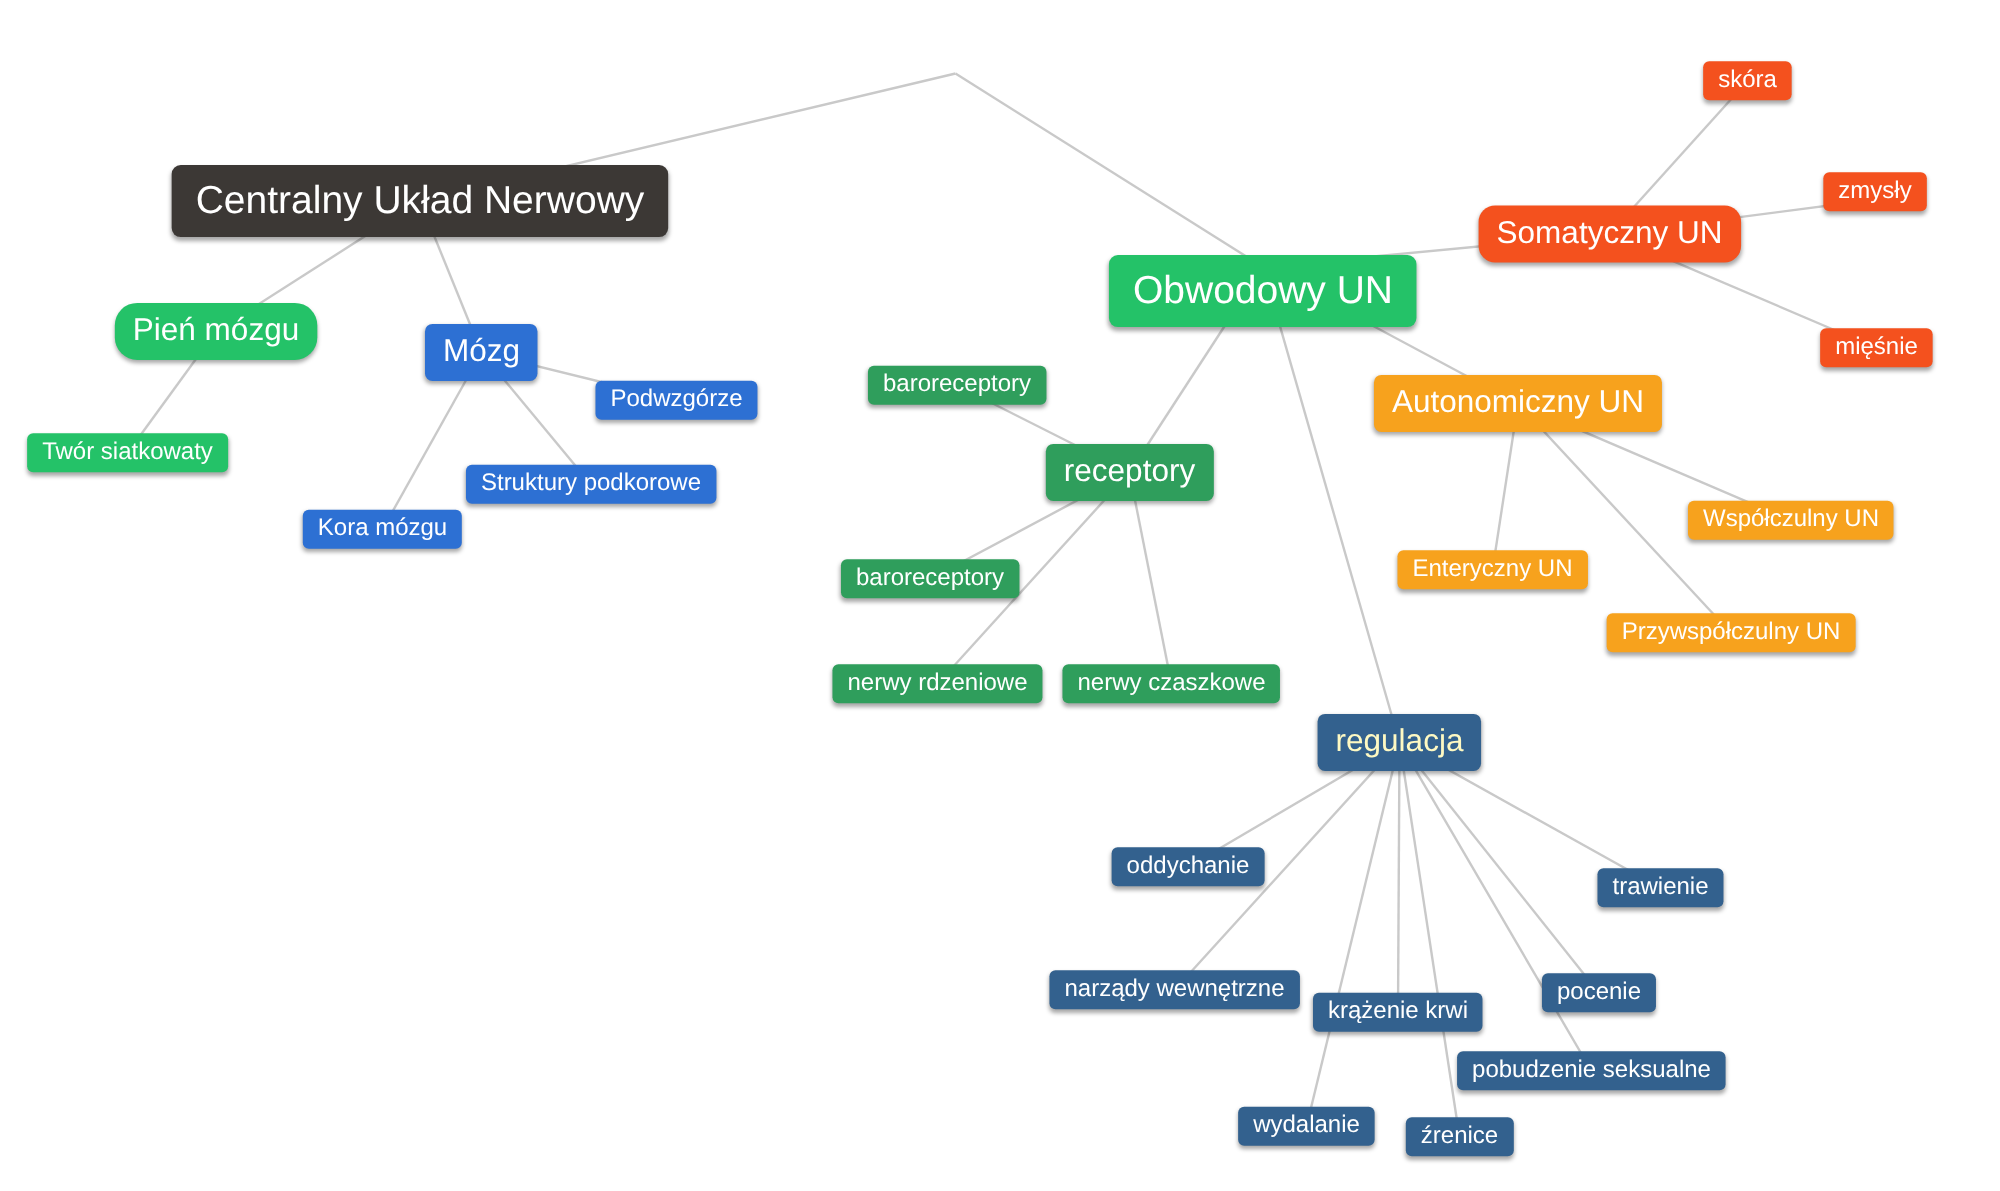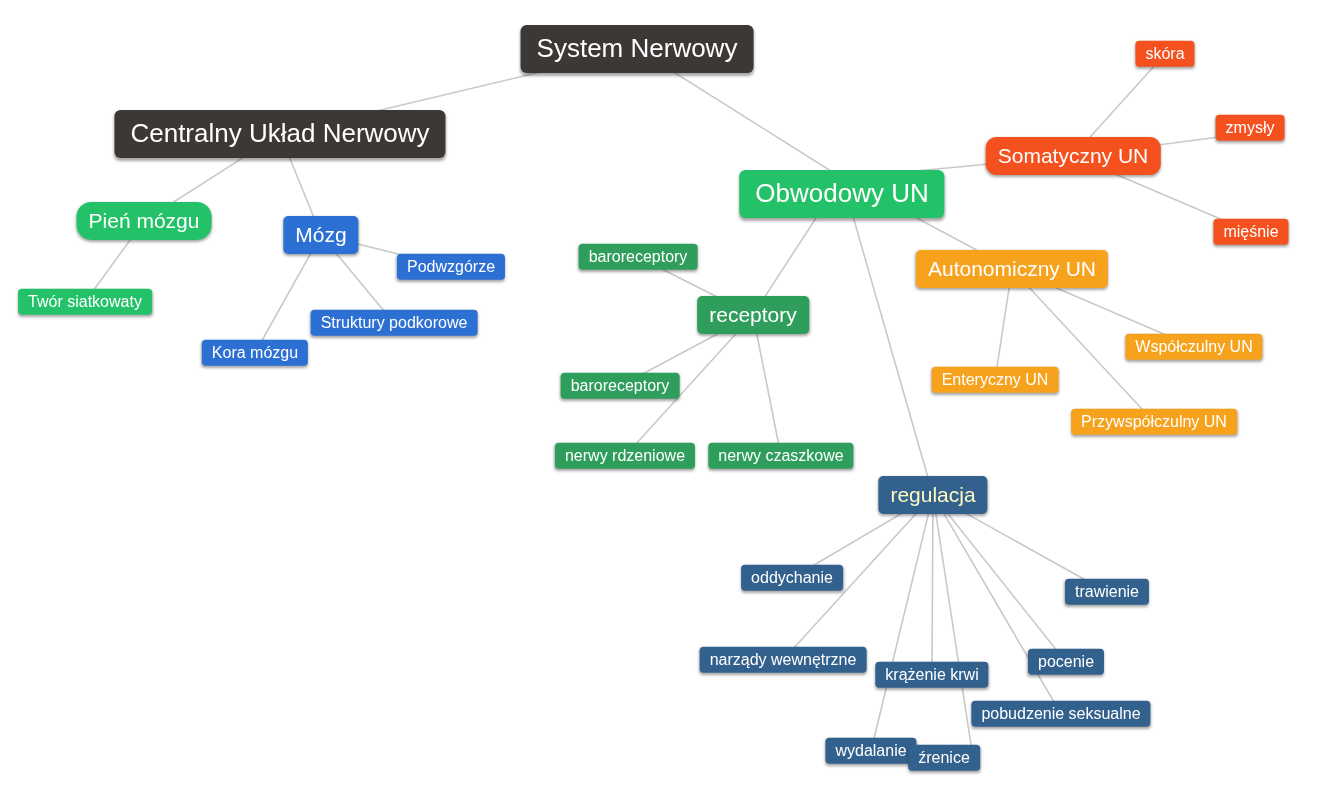--- a/index.html
+++ b/index.html
@@ -82,21 +82,20 @@
       <line x1="933" y1="495" x2="792" y2="578" stroke="#c9c9c9" stroke-width="1.6"></line>
       <line x1="933" y1="495" x2="783" y2="660" stroke="#c9c9c9" stroke-width="1.6"></line>
       <line x1="933" y1="495" x2="932" y2="675" stroke="#c9c9c9" stroke-width="1.6"></line>
       <line x1="933" y1="495" x2="871" y2="751" stroke="#c9c9c9" stroke-width="1.6"></line>
       <line x1="933" y1="495" x2="973" y2="758" stroke="#c9c9c9" stroke-width="1.6"></line>
       <line x1="933" y1="495" x2="1061" y2="714" stroke="#c9c9c9" stroke-width="1.6"></line>
       <line x1="933" y1="495" x2="1066" y2="662" stroke="#c9c9c9" stroke-width="1.6"></line>
       <line x1="933" y1="495" x2="1107" y2="592" stroke="#c9c9c9" stroke-width="1.6"></line>
     </svg>
   <div id="node-layer" class="node-layer">
-      <div class="node xl" style="left: 637px; top: 49px; background: rgb(60, 56, 53); color: rgb(255, 255, 255);">System Nerwowy</div>
       <div class="node xl" style="left: 280px; top: 134px; background: rgb(60, 56, 53); color: rgb(255, 255, 255);">Centralny Układ Nerwowy</div>
       <div class="node lg" style="left: 144px; top: 221px; background: rgb(36, 194, 104); color: rgb(255, 255, 255); border-radius: 15px;">Pień mózgu</div>
       <div class="node sm" style="left: 85px; top: 302px; background: rgb(36, 194, 104); color: rgb(255, 255, 255);">Twór siatkowaty</div>
       <div class="node lg" style="left: 321px; top: 235px; background: rgb(45, 112, 211); color: rgb(255, 255, 255);">Mózg</div>
       <div class="node sm" style="left: 451px; top: 267px; background: rgb(45, 112, 211); color: rgb(255, 255, 255);">Podwzgórze</div>
       <div class="node sm" style="left: 394px; top: 323px; background: rgb(45, 112, 211); color: rgb(255, 255, 255);">Struktury podkorowe</div>
       <div class="node sm" style="left: 255px; top: 353px; background: rgb(45, 112, 211); color: rgb(255, 255, 255);">Kora mózgu</div>
       <div class="node xl" style="left: 842px; top: 178px; background: rgb(36, 194, 104); color: rgb(255, 255, 255); margin-top: 16px;">Obwodowy UN</div>
       <div class="node lg" style="left: 1073px; top: 156px; background: rgb(244, 81, 30); color: rgb(255, 255, 255); border-radius: 11px;">Somatyczny UN</div>
       <div class="node sm" style="left: 1165px; top: 54px; background: rgb(244, 81, 30); color: rgb(255, 255, 255);">skóra</div>
@@ -109,18 +108,18 @@
       <div class="node sm" style="left: 781px; top: 456px; background: rgb(47, 158, 92); color: rgb(255, 255, 255);">nerwy czaszkowe</div>
       <div class="node lg" style="left: 1012px; top: 269px; background: rgb(247, 162, 29); color: rgb(255, 255, 255);">Autonomiczny UN</div>
       <div class="node sm" style="left: 995px; top: 380px; background: rgb(247, 162, 29); color: rgb(255, 255, 255);">Enteryczny UN</div>
       <div class="node sm" style="left: 1194px; top: 347px; background: rgb(247, 162, 29); color: rgb(255, 255, 255);">Współczulny UN</div>
       <div class="node sm" style="left: 1154px; top: 422px; background: rgb(247, 162, 29); color: rgb(255, 255, 255);">Przywspółczulny UN</div>
       <div class="node lg" style="left: 933px; top: 495px; background: rgb(51, 97, 142); color: #fef9c3;">regulacja</div>
       <div class="node sm" style="left: 792px; top: 578px; background: rgb(51, 97, 142); color: rgb(255, 255, 255);">oddychanie</div>
       <div class="node sm" style="left: 783px; top: 660px; background: rgb(51, 97, 142); color: rgb(255, 255, 255);">narządy wewnętrzne</div>
       <div class="node sm" style="left: 932px; top: 675px; background: rgb(51, 97, 142); color: rgb(255, 255, 255);">krążenie krwi</div>
       <div class="node sm" style="left: 871px; top: 751px; background: rgb(51, 97, 142); color: rgb(255, 255, 255);">wydalanie</div>
-      <div class="node sm" style="left: 944px; top: 758px; background: rgb(51, 97, 142); color: rgb(255, 255, 255);">źrenice</div>
+      <div class="node sm" style="left: 973px; top: 758px; background: rgb(51, 97, 142); color: rgb(255, 255, 255);">źrenice</div>
       <div class="node sm" style="left: 1061px; top: 714px; background: rgb(51, 97, 142); color: rgb(255, 255, 255);">pobudzenie seksualne</div>
       <div class="node sm" style="left: 1066px; top: 662px; background: rgb(51, 97, 142); color: rgb(255, 255, 255);">pocenie</div>
       <div class="node sm" style="left: 1107px; top: 592px; background: rgb(51, 97, 142); color: rgb(255, 255, 255);">trawienie</div>
     </div>
 </div>
 
 </body></html>

